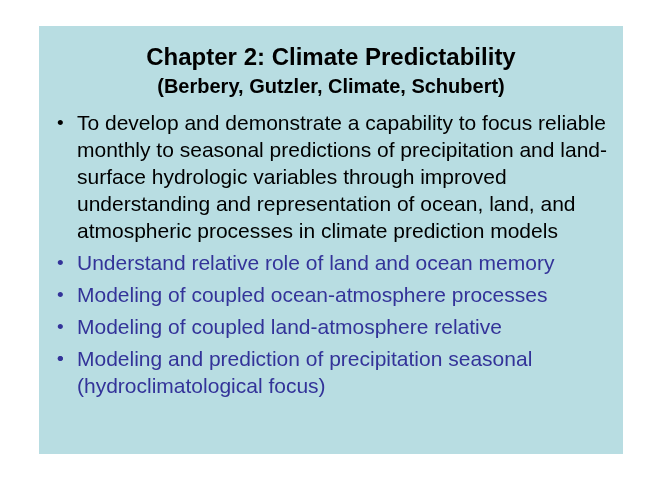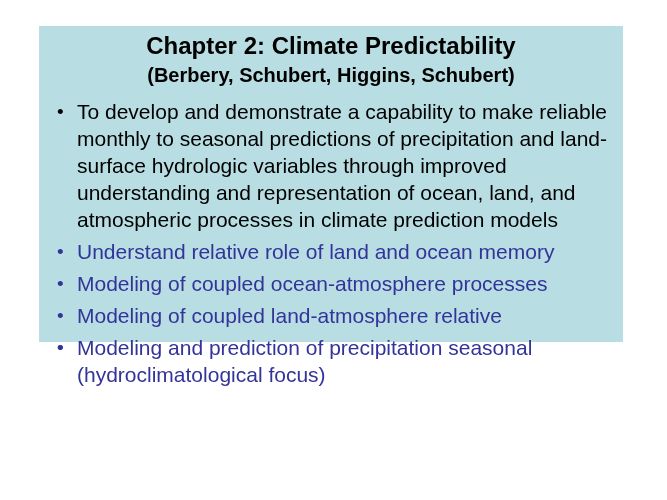--- a/index.html
+++ b/index.html
@@ -12,23 +12,23 @@
     position: relative;
     font-family: "Liberation Sans", sans-serif;
     overflow: hidden;
     background: #ffffff;
   }
   .slide {
     position: absolute;
     left: 39px;
     top: 26px;
     width: 584px;
-    height: 316px;
+    height: 428px;
     box-sizing: border-box;
-    padding-top: 5px;
+    padding-top: 16px;
   }
   .title {
     text-align: center;
     font-weight: bold;
     font-size: 24px;
     line-height: 30px;
     letter-spacing: 0;
   }
   .subtitle {
     text-align: center;
@@ -54,22 +54,22 @@
     left: 18px;
     top: 0;
     font-size: 19px;
   }
 </style>
 </head>
 <body style="background: rgb(255, 255, 255);">
 
 <div class="slide" style="background: rgb(184, 221, 226);">
   <div class="title" style="color: rgb(0, 0, 0);">Chapter 2: Climate Predictability</div>
-  <div class="subtitle" style="color: rgb(0, 0, 0);">(Berbery, Schubert, Higgins, Schubert)</div>
+  <div class="subtitle" style="color: rgb(0, 0, 0);">(Berbery, Gutzler, Climate, Schubert)</div>
   <ul class="bullets">
-      <li style="color: rgb(0, 0, 0);"><span class="dot">•</span><span>To develop and demonstrate a capability to make reliable monthly to seasonal predictions of precipitation and land-surface hydrologic variables through improved understanding and representation of ocean, land, and atmospheric processes in climate prediction models</span></li>
+      <li style="color: rgb(0, 0, 0);"><span class="dot">•</span><span>To develop and demonstrate a capability to focus reliable monthly to seasonal predictions of precipitation and land-surface hydrologic variables through improved understanding and representation of ocean, land, and atmospheric processes in climate prediction models</span></li>
       <li style="color: rgb(51, 51, 153);"><span class="dot">•</span><span>Understand relative role of land and ocean memory</span></li>
       <li style="color: rgb(51, 51, 153);"><span class="dot">•</span><span>Modeling of coupled ocean-atmosphere processes</span></li>
       <li style="color: rgb(51, 51, 153);"><span class="dot">•</span><span>Modeling of coupled land-atmosphere relative</span></li>
       <li style="color: rgb(51, 51, 153);"><span class="dot">•</span></li>
       <li style="color: rgb(51, 51, 153);"><span class="dot">•</span><span>Modeling and prediction of precipitation seasonal (hydroclimatological focus)</span></li>
     </ul>
 </div>
 
 </body></html>

